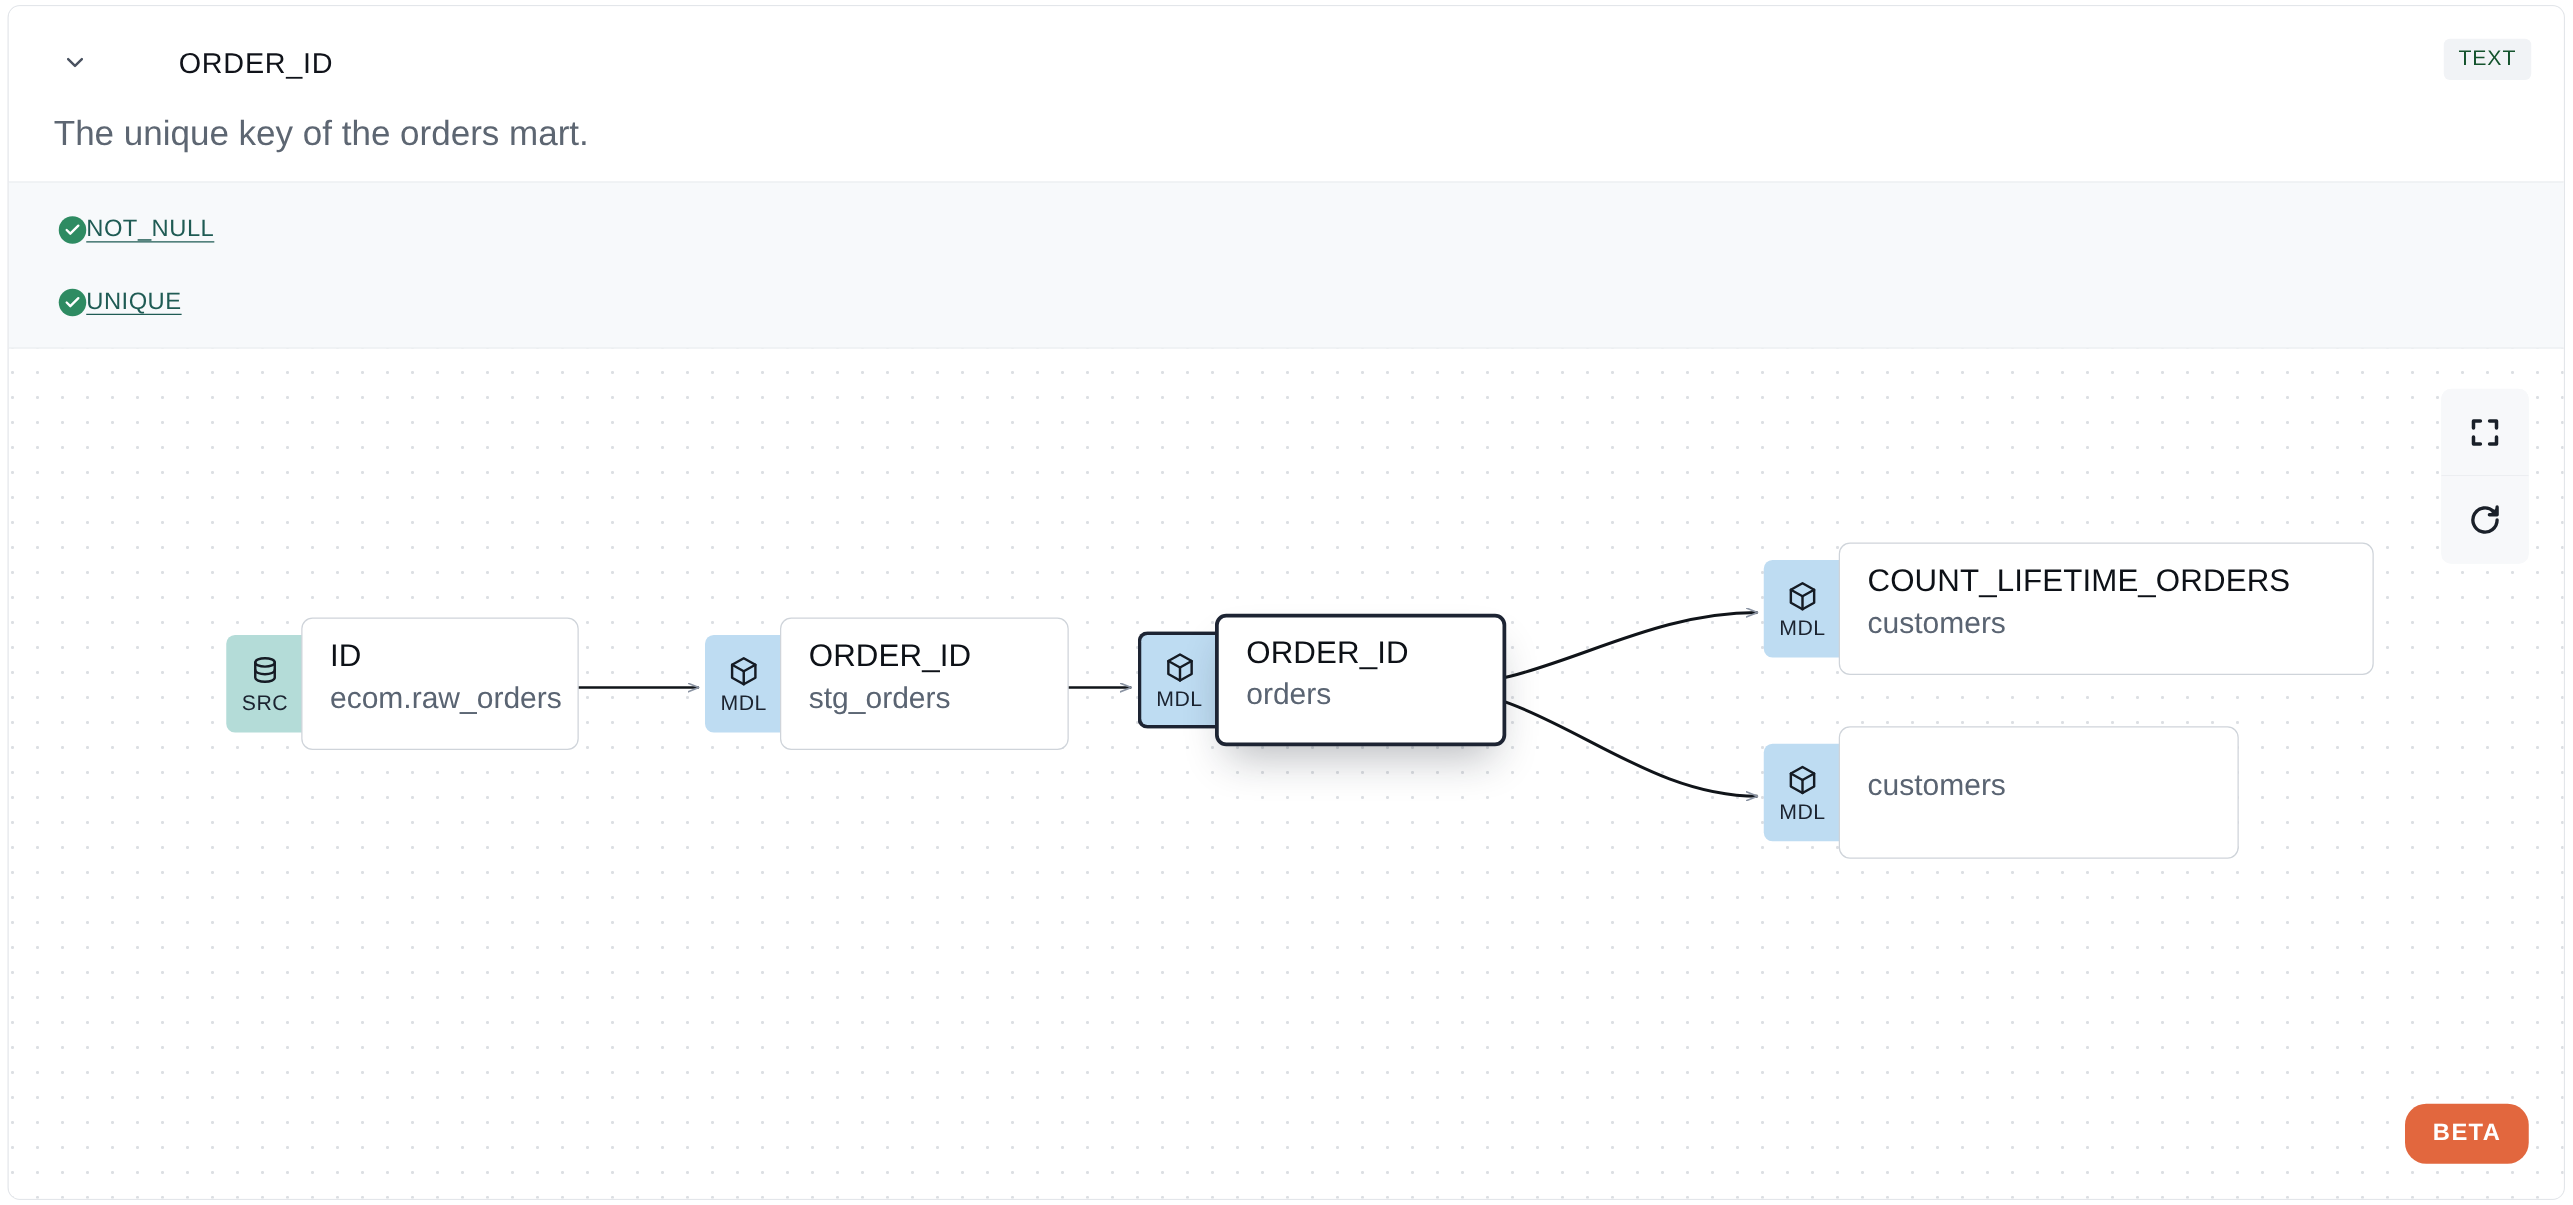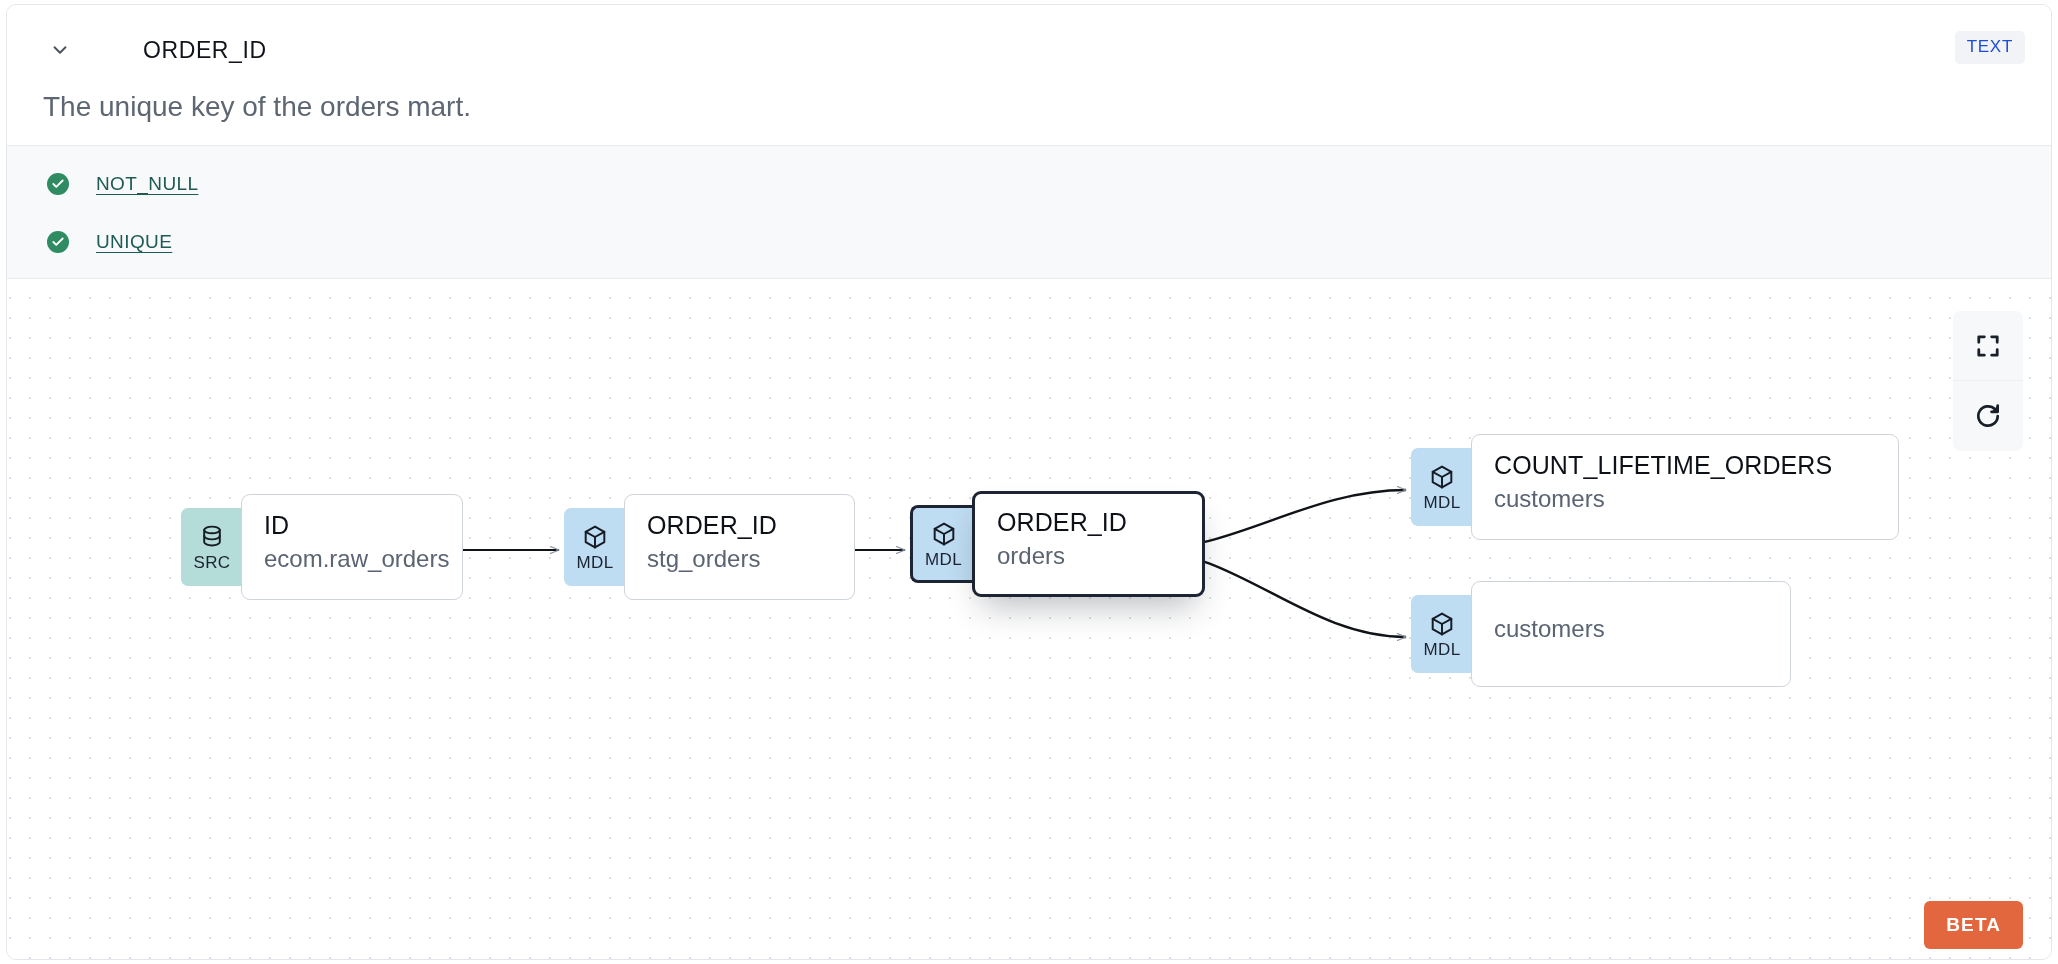--- a/index.html
+++ b/index.html
@@ -72,41 +72,41 @@
     font-size: 28px;
     color: #5d6672;
     white-space: nowrap;
   }
 
   #type-badge {
     position: absolute;
     right: 26px;
     top: 26px;
     background: #f1f3f6;
-    color: #1d4ed8;
+    color: #14532d;
     font-size: 17px;
     letter-spacing: 0.7px;
     padding: 6px 12px 7px;
     border-radius: 5px;
     white-space: nowrap;
   }
 
   
   #tests-strip {
     flex: 0 0 126px;
     background: #f7f9fb;
     border-top: 1px solid #e8ebee;
     border-bottom: 1px solid #e8ebee;
     padding: 16px 0 0 40px;
   }
 
   .test-row {
     display: flex;
     align-items: center;
-    gap: 27px;
+    gap: 0;
     height: 44px;
     margin-bottom: 14px;
   }
 
   .check-icon {
     width: 22px;
     height: 22px;
     border-radius: 50%;
     background: #2e8b62;
     display: flex;
@@ -243,28 +243,28 @@
     border: none;
     cursor: pointer;
   }
   .ctrl-btn:first-child { border-bottom: 1px solid #eceef1; }
   .ctrl-btn svg { display: block; }
 
   
   #beta-badge {
     position: absolute;
     right: 28px;
-    bottom: 10px;
+    bottom: 28px;
     background: #e2673e;
     color: #ffffff;
     font-size: 19px;
     font-weight: bold;
     letter-spacing: 1.1px;
     padding: 13px 22px;
-    border-radius: 6px;
+    border-radius: 17px;
     cursor: pointer;
     white-space: nowrap;
   }
 </style>
 </head>
 <body>
 
 <div id="app-card">
 
   <div id="column-header">

